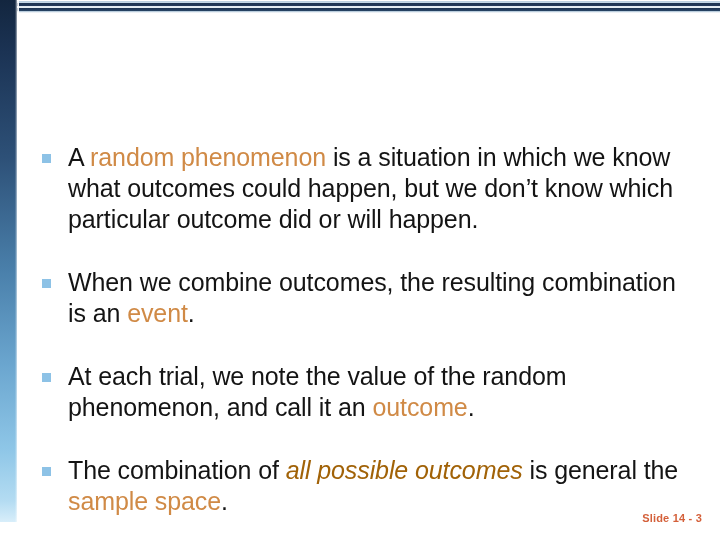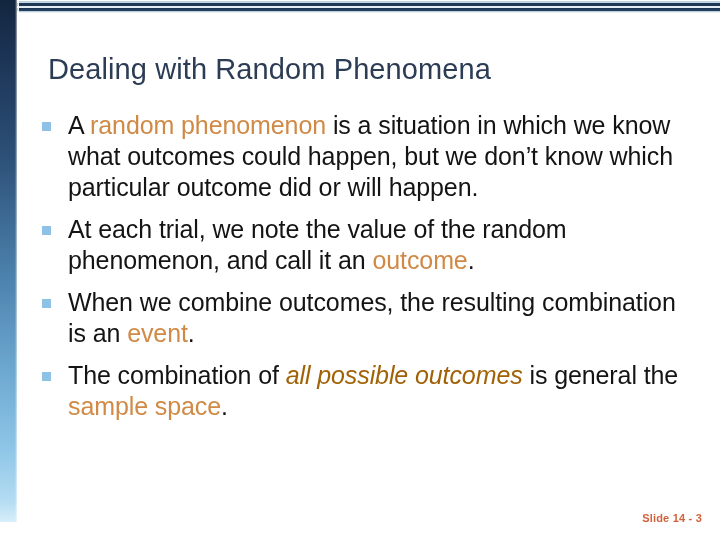--- a/index.html
+++ b/index.html
@@ -83,20 +83,21 @@
     position: absolute;
     left: 42px;
     top: 110px;
     width: 650px;
   }
 
   .bullet-row {
     display: flex;
     align-items: flex-start;
     margin-bottom: 11px;
+    margin-top: 32px;
   }
 
   .bullet-marker {
     flex: 0 0 auto;
     width: 9px;
     height: 9px;
     background: #8dc2e6;
     margin-top: 12px;
     margin-right: 17px;
   }
@@ -142,34 +143,33 @@
 </style>
 </head>
 <body>
 
 <div class="slide">
 
   <div class="top-band"></div>
   <div class="left-bar"></div>
   <div class="left-bar-edge"></div>
 
-  <div class="title">Dealing with Random Phenomena</div>
 
   <div class="body" id="bullet-list">
       <div class="bullet-row">
         <span class="bullet-marker"></span>
         <div class="bullet-text"><span>A </span><span class="hl">random phenomenon</span><span> is a situation in which we know what outcomes could happen, but we don’t know which particular outcome did or will happen.</span></div>
       </div>
       <div class="bullet-row">
         <span class="bullet-marker"></span>
-        <div class="bullet-text"><span>At each trial, we note the value of the random phenomenon, and call it an </span><span class="hl">outcome</span><span>.</span></div>
+        <div class="bullet-text"><span>When we combine outcomes, the resulting combination is an </span><span class="hl">event</span><span>.</span></div>
       </div>
       <div class="bullet-row">
         <span class="bullet-marker"></span>
-        <div class="bullet-text"><span>When we combine outcomes, the resulting combination is an </span><span class="hl">event</span><span>.</span></div>
+        <div class="bullet-text"><span>At each trial, we note the value of the random phenomenon, and call it an </span><span class="hl">outcome</span><span>.</span></div>
       </div>
       <div class="bullet-row">
         <span class="bullet-marker"></span>
         <div class="bullet-text"><span>The combination of </span><span class="it">all possible outcomes</span><span> is general the </span><span class="hl">sample space</span><span>.</span></div>
       </div>
     </div>
 
 
   <div class="slide-number">Slide 14 - 3</div>
 

